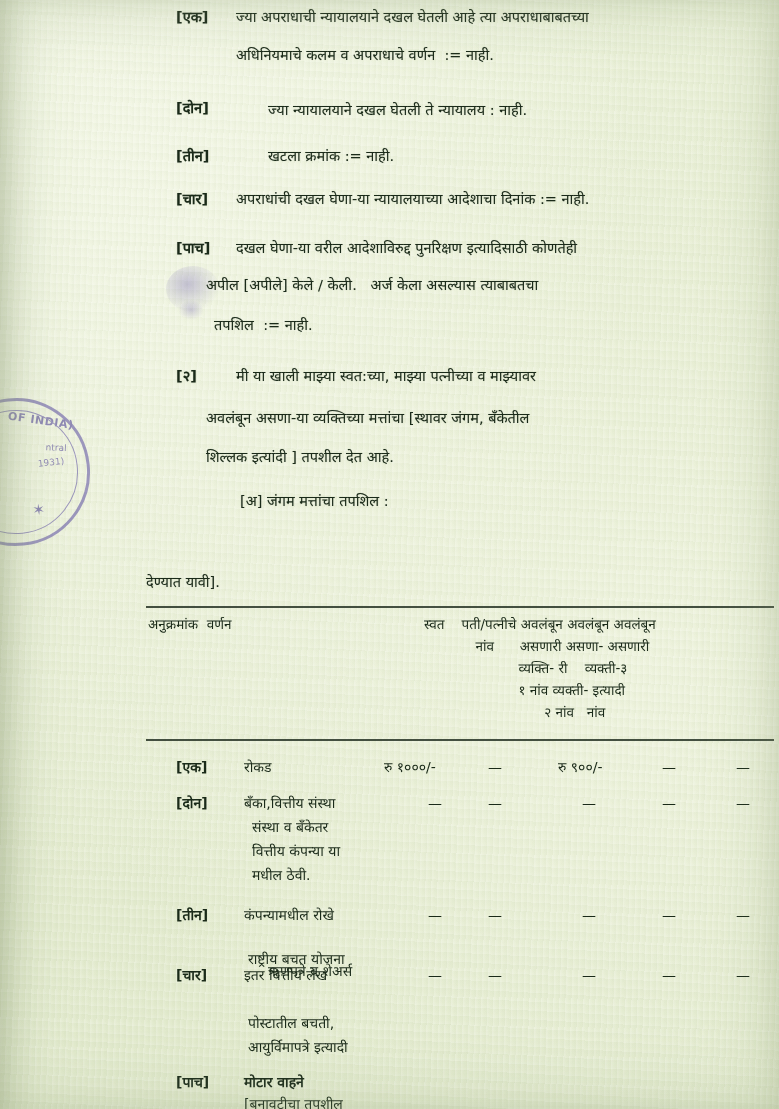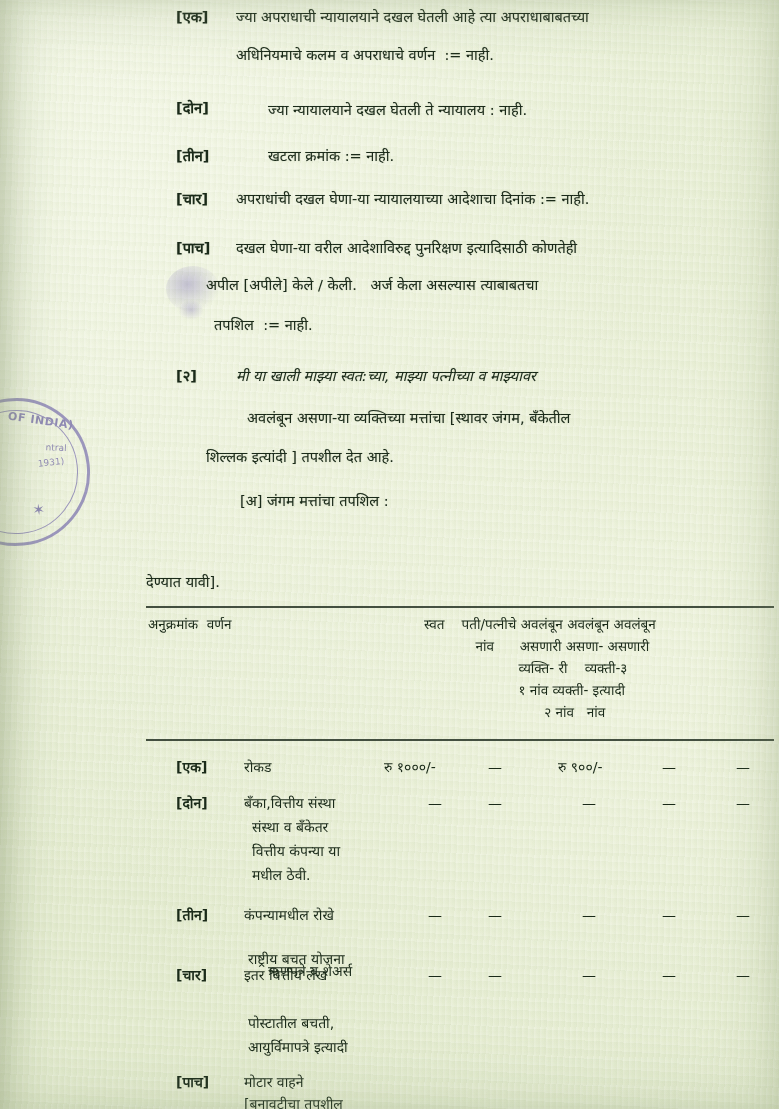--- a/index.html
+++ b/index.html
@@ -180,22 +180,22 @@
 
     <div class="line tag" style="left:176px; top:190px;">[चार]</div>
     <div class="line" style="left:236px; top:190px;">अपराधांची दखल घेणा-या न्यायालयाच्या आदेशाचा दिनांक := नाही.</div>
 
     <div class="line tag" style="left:176px; top:239px;">[पाच]</div>
     <div class="line" style="left:236px; top:239px;">दखल घेणा-या वरील आदेशाविरुद्द पुनरिक्षण इत्यादिसाठी कोणतेही</div>
     <div class="line" style="left:206px; top:276px;">अपील [अपीले] केले / केली.   अर्ज केला असल्यास त्याबाबतचा</div>
     <div class="line" style="left:214px; top:316px;">तपशिल  := नाही.</div>
 
     <div class="line tag" style="left:176px; top:367px;">[२]</div>
-    <div class="line" style="left:236px; top:367px;font-style:italic;">मी या खाली माझ्या स्वत:च्या, माझ्या पत्नीच्या व माझ्यावर</div>
-    <div class="line" style="left:206px; top:409px;margin-left:41px;">अवलंबून असणा-या व्यक्तिच्या मत्तांचा [स्थावर जंगम, बँकेतील</div>
+    <div class="line" style="left:236px; top:367px;">मी या खाली माझ्या स्वत:च्या, माझ्या पत्नीच्या व माझ्यावर</div>
+    <div class="line" style="left:206px; top:409px;">अवलंबून असणा-या व्यक्तिच्या मत्तांचा [स्थावर जंगम, बँकेतील</div>
     <div class="line" style="left:206px; top:448px;">शिल्लक इत्यांदी ] तपशील देत आहे.</div>
 
     <div class="line" style="left:240px; top:492px;">[अ] जंगम मत्तांचा तपशिल :</div>
 
     <div class="line" style="left:146px; top:573px;">देण्यात यावी].</div>
 
     <div class="rule" style="left:146px; top:606px; width:628px;"></div>
 
     <div class="tbl-head" style="left:148px; top:615px;">अनुक्रमांक  वर्णन</div>
 
@@ -240,19 +240,19 @@
     <div class="cell" style="left:248px; top:950px;">राष्ट्रीय बचत योजना</div>
     <div class="cell" style="left:248px; top:1014px;">पोस्टातील बचती,</div>
     <div class="cell" style="left:248px; top:1038px;">आयुर्विमापत्रे इत्यादी</div>
     <div class="cell" style="left:428px; top:966px;">—</div>
     <div class="cell" style="left:488px; top:966px;">—</div>
     <div class="cell" style="left:582px; top:966px;">—</div>
     <div class="cell" style="left:662px; top:966px;">—</div>
     <div class="cell" style="left:736px; top:966px;">—</div>
 
     <div class="cell tag" style="left:176px; top:1073px;">[पाच]</div>
-    <div class="cell" style="left:244px; top:1073px;">मोटार वाहने</div>
+    <div class="cell" style="left:244px; top:1073px;font-weight:bold;">मोटार वाहने</div>
     <div class="cell" style="left:244px; top:1095px;">[बनावटीचा तपशील</div>
 
   </div>
 
   <div class="edge-shade"></div>
 </div>
 
 </body></html>

